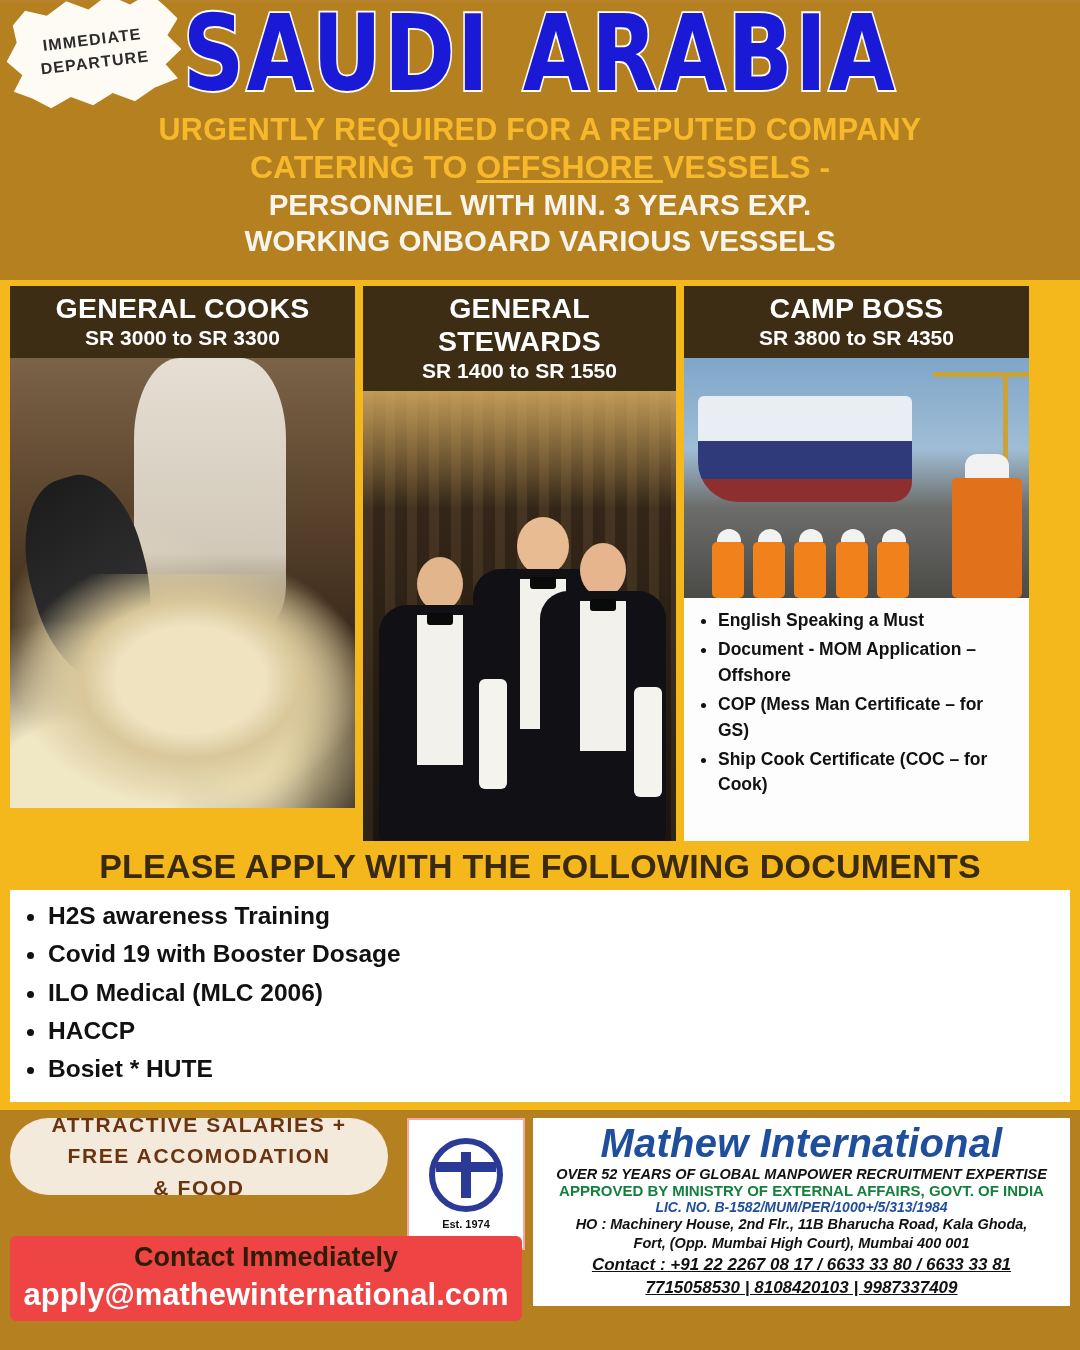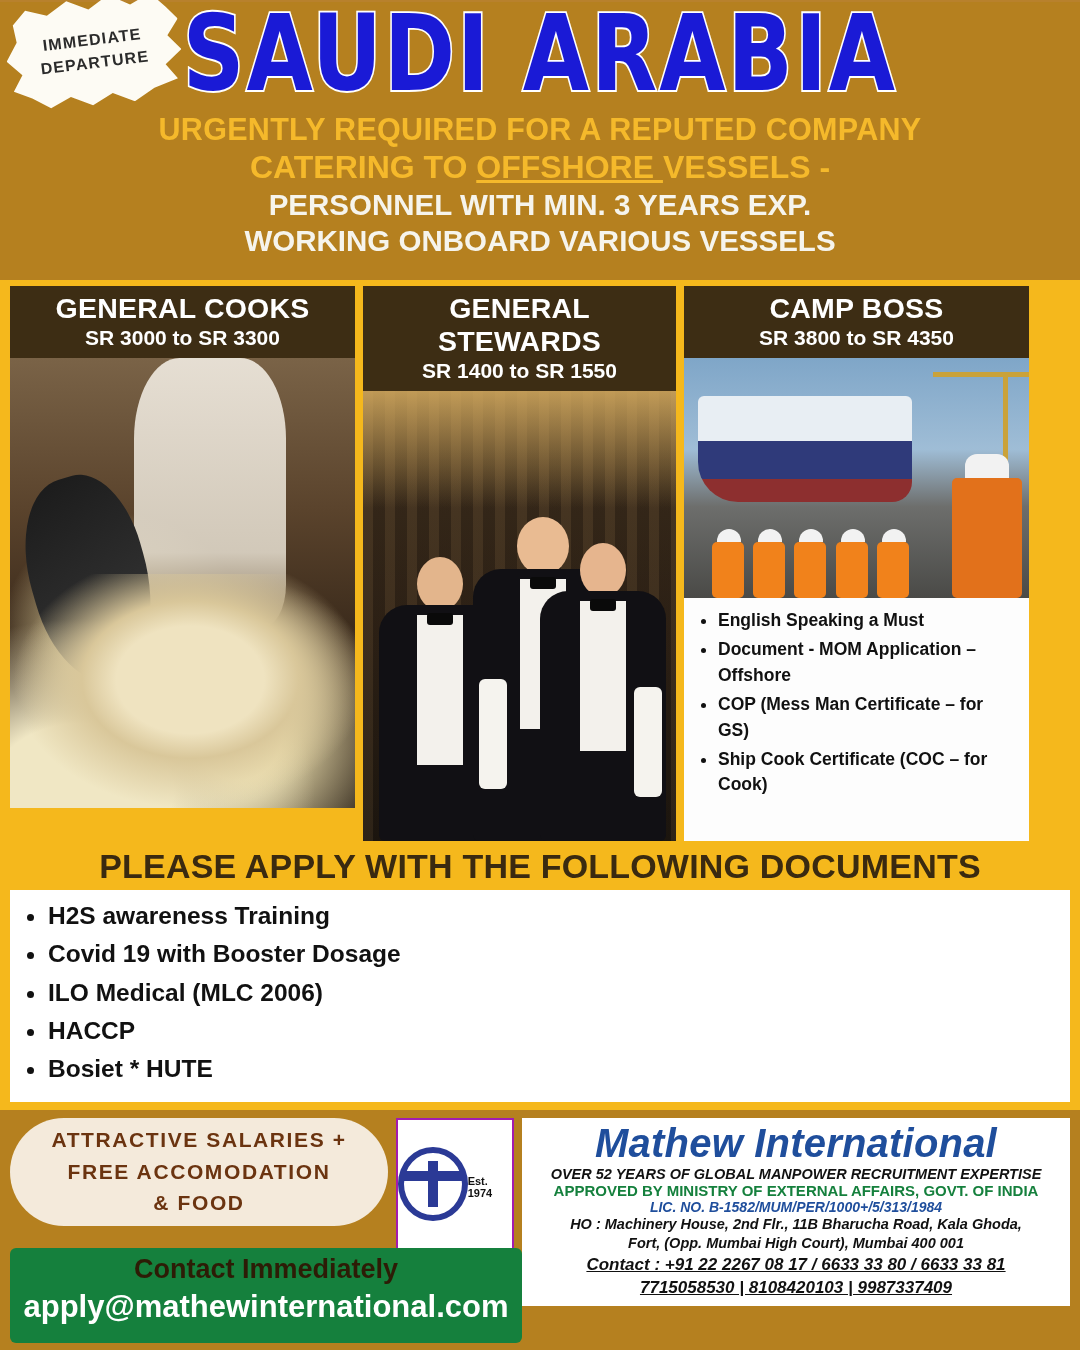--- a/index.html
+++ b/index.html
@@ -241,33 +241,34 @@
 
   
   .footer {
     background:#b5801f;
     padding:8px 10px 0 10px;
     height:268px;
     position:relative;
   }
   .footer-top { display:flex; align-items:flex-start; gap:8px; }
   .salary-pill {
-    width:378px; height:108px;
+    width:378px; height:77px;
     background:#f4eadb;
     border-radius:60px;
     display:flex; align-items:center; justify-content:center;
     text-align:center;
   }
   .salary-pill span {
     font-size:21px; font-weight:bold; color:#6b3410; letter-spacing:1.6px; line-height:1.5;
   }
   .logo-box {
     width:118px; height:132px; background:#ffffff;
-    display:flex; flex-direction:row; align-items:center; justify-content:center;
-    border:2px solid #a21caf;
+    display:flex; flex-direction:column; align-items:center; justify-content:center;
+    border:2px solid #fca5a5;
+    margin-left:11px;
   }
   .logo-mark {
     width:74px; height:74px; border-radius:50%;
     border:6px solid #2b3a96;
     position:relative;
     display:flex;align-items:center;justify-content:center;
   }
   .logo-mark:before {
     content:""; position:absolute; width:60px; height:10px; background:#2b3a96; top:18px;
   }
@@ -283,23 +284,23 @@
     font-size:40px; font-weight:bold; font-style:italic; color:#1f4e9c;
     letter-spacing:.2px; line-height:1.05;
   }
   .company-line1 { font-size:14.5px; font-weight:bold; font-style:italic; color:#111; margin-top:2px; }
   .company-line2 { font-size:15px; font-weight:bold; color:#15803d; }
   .company-lic { font-size:14px; font-weight:bold; font-style:italic; color:#1f4e9c; }
   .company-addr { font-size:14.5px; font-weight:bold; font-style:italic; color:#111; line-height:1.35; }
   .company-contact { font-size:17px; font-weight:bold; font-style:italic; color:#111; line-height:1.35;text-decoration:underline; }
 
   .contact-block {
-    position:absolute; left:10px; top:138px; width:512px;
-    background:#15803d; border-radius:6px;
-    text-align:center; padding:6px 4px 18px 4px;
+    position:absolute; left:10px; top:126px; width:512px;
+    background:#ef4444; border-radius:6px;
+    text-align:center; padding:6px 4px 8px 4px;
   }
   .contact-title { font-size:27px; font-weight:bold; color:#2d1c06; }
   .contact-mail { font-size:31px; font-weight:bold; color:#ffffff; margin-top:4px; }
 </style>
 </head>
 <body>
 
 <div class="header">
   <div class="title-banner">
     <div class="main-title">SAUDI ARABIA</div>

